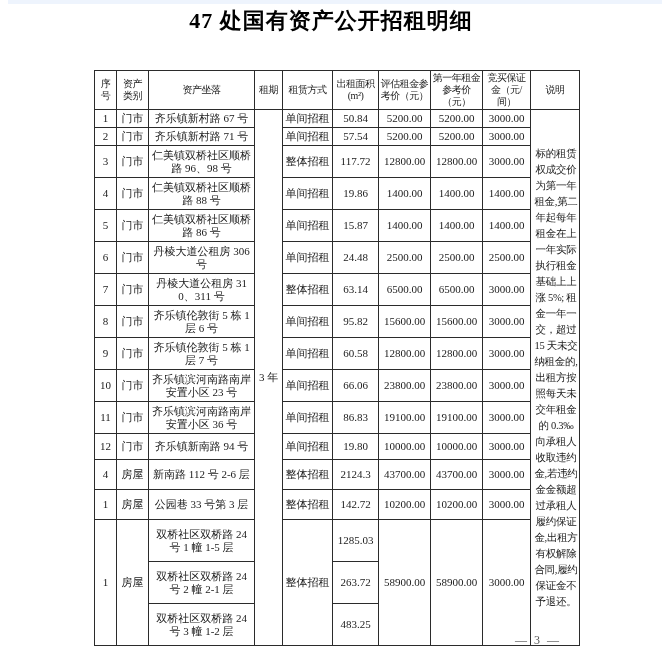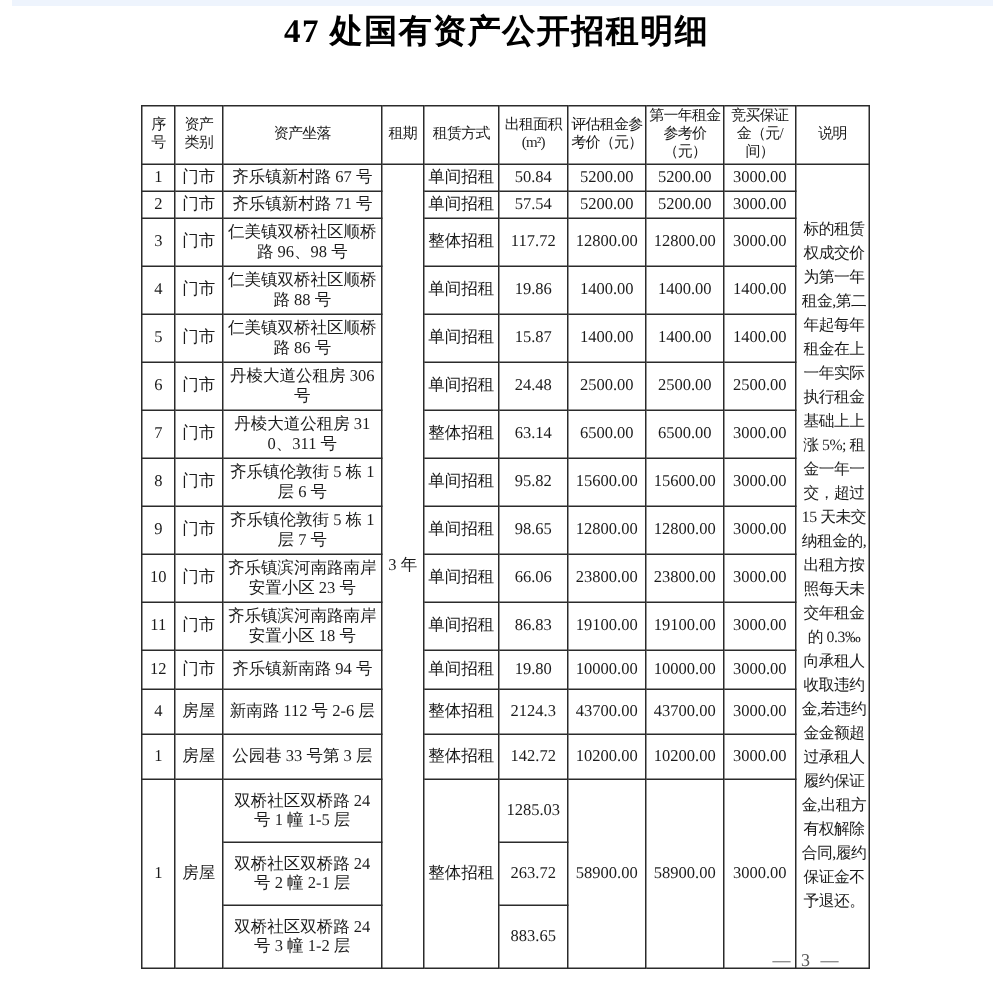--- a/index.html
+++ b/index.html
@@ -169,41 +169,41 @@
       <td class="num">15600.00</td>
       <td class="num">15600.00</td>
       <td class="num">3000.00</td>
     </tr>
 
     <tr class="rh-d">
       <td>9</td>
       <td>门市</td>
       <td>齐乐镇伦敦街 5 栋 1 层 7 号</td>
       <td>单间招租</td>
-      <td class="num">98.65</td>
+      <td class="num">60.58</td>
       <td class="num">12800.00</td>
       <td class="num">12800.00</td>
       <td class="num">3000.00</td>
     </tr>
 
     <tr class="rh-d">
       <td>10</td>
       <td>门市</td>
       <td>齐乐镇滨河南路南岸安置小区 23 号</td>
       <td>单间招租</td>
       <td class="num">66.06</td>
       <td class="num">23800.00</td>
       <td class="num">23800.00</td>
       <td class="num">3000.00</td>
     </tr>
 
     <tr class="rh-d">
       <td>11</td>
       <td>门市</td>
-      <td>齐乐镇滨河南路南岸安置小区 18 号</td>
+      <td>齐乐镇滨河南路南岸安置小区 36 号</td>
       <td>单间招租</td>
       <td class="num">86.83</td>
       <td class="num">19100.00</td>
       <td class="num">19100.00</td>
       <td class="num">3000.00</td>
     </tr>
 
     <tr class="rh-m">
       <td>12</td>
       <td>门市</td>
@@ -248,18 +248,18 @@
       <td rowspan="3" class="num">3000.00</td>
     </tr>
 
     <tr class="rh-x">
       <td>双桥社区双桥路 24 号 2 幢 2-1 层</td>
       <td class="num">263.72</td>
     </tr>
 
     <tr class="rh-x">
       <td>双桥社区双桥路 24 号 3 幢 1-2 层</td>
-      <td class="num">883.65</td>
+      <td class="num">483.25</td>
     </tr>
   </tbody>
 </table>
 
 <div class="page-number">— 3 —</div>
 
 </body></html>

